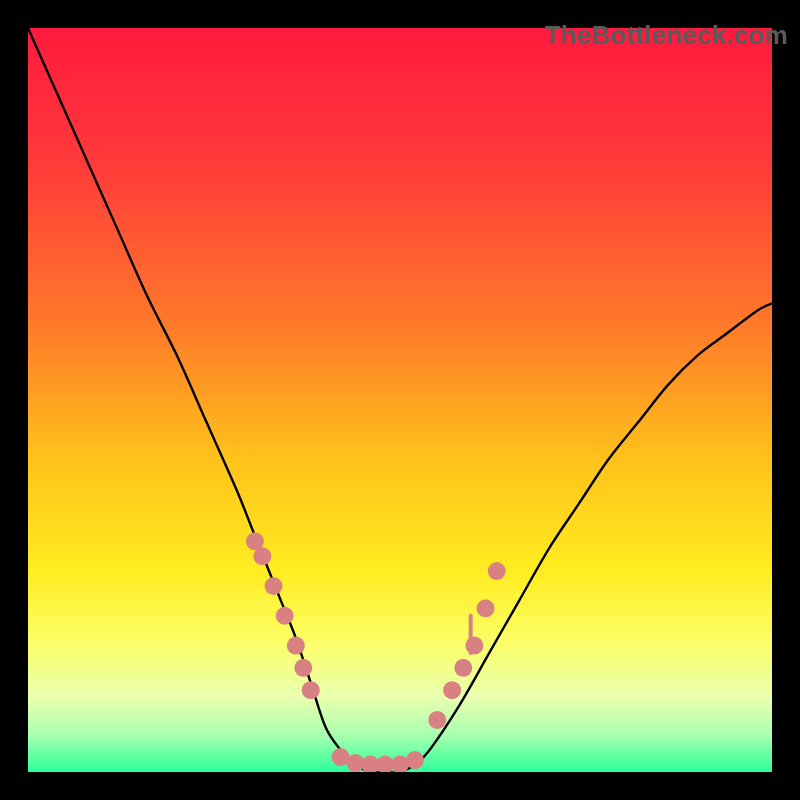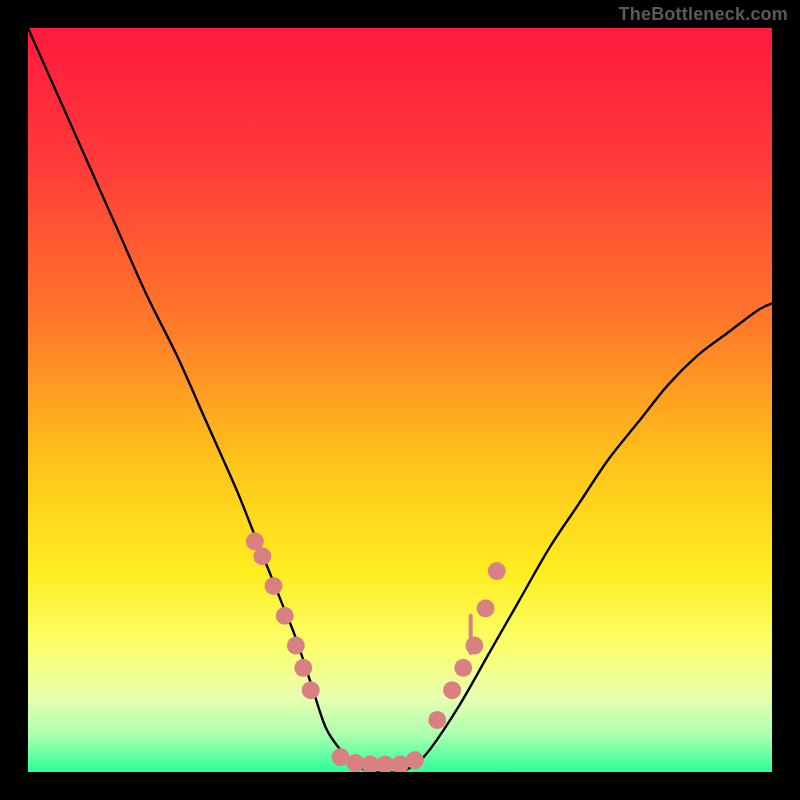--- a/index.html
+++ b/index.html
@@ -12,24 +12,24 @@
     font-family: Arial, Helvetica, sans-serif;
   }
   .outer {
     position: relative;
     width: 800px;
     height: 800px;
     background: #000;
   }
   .watermark {
     position: absolute;
-    top: 4px;
+    top: 20px;
     right: 12px;
     color: #5a5a5a;
-    font-size: 18px;
+    font-size: 26px;
     font-weight: 600;
     letter-spacing: 0.2px;
     z-index: 10;
   }
   svg.plot {
     position: absolute;
     top: 28px;
     left: 28px;
     width: 744px;
     height: 744px;

